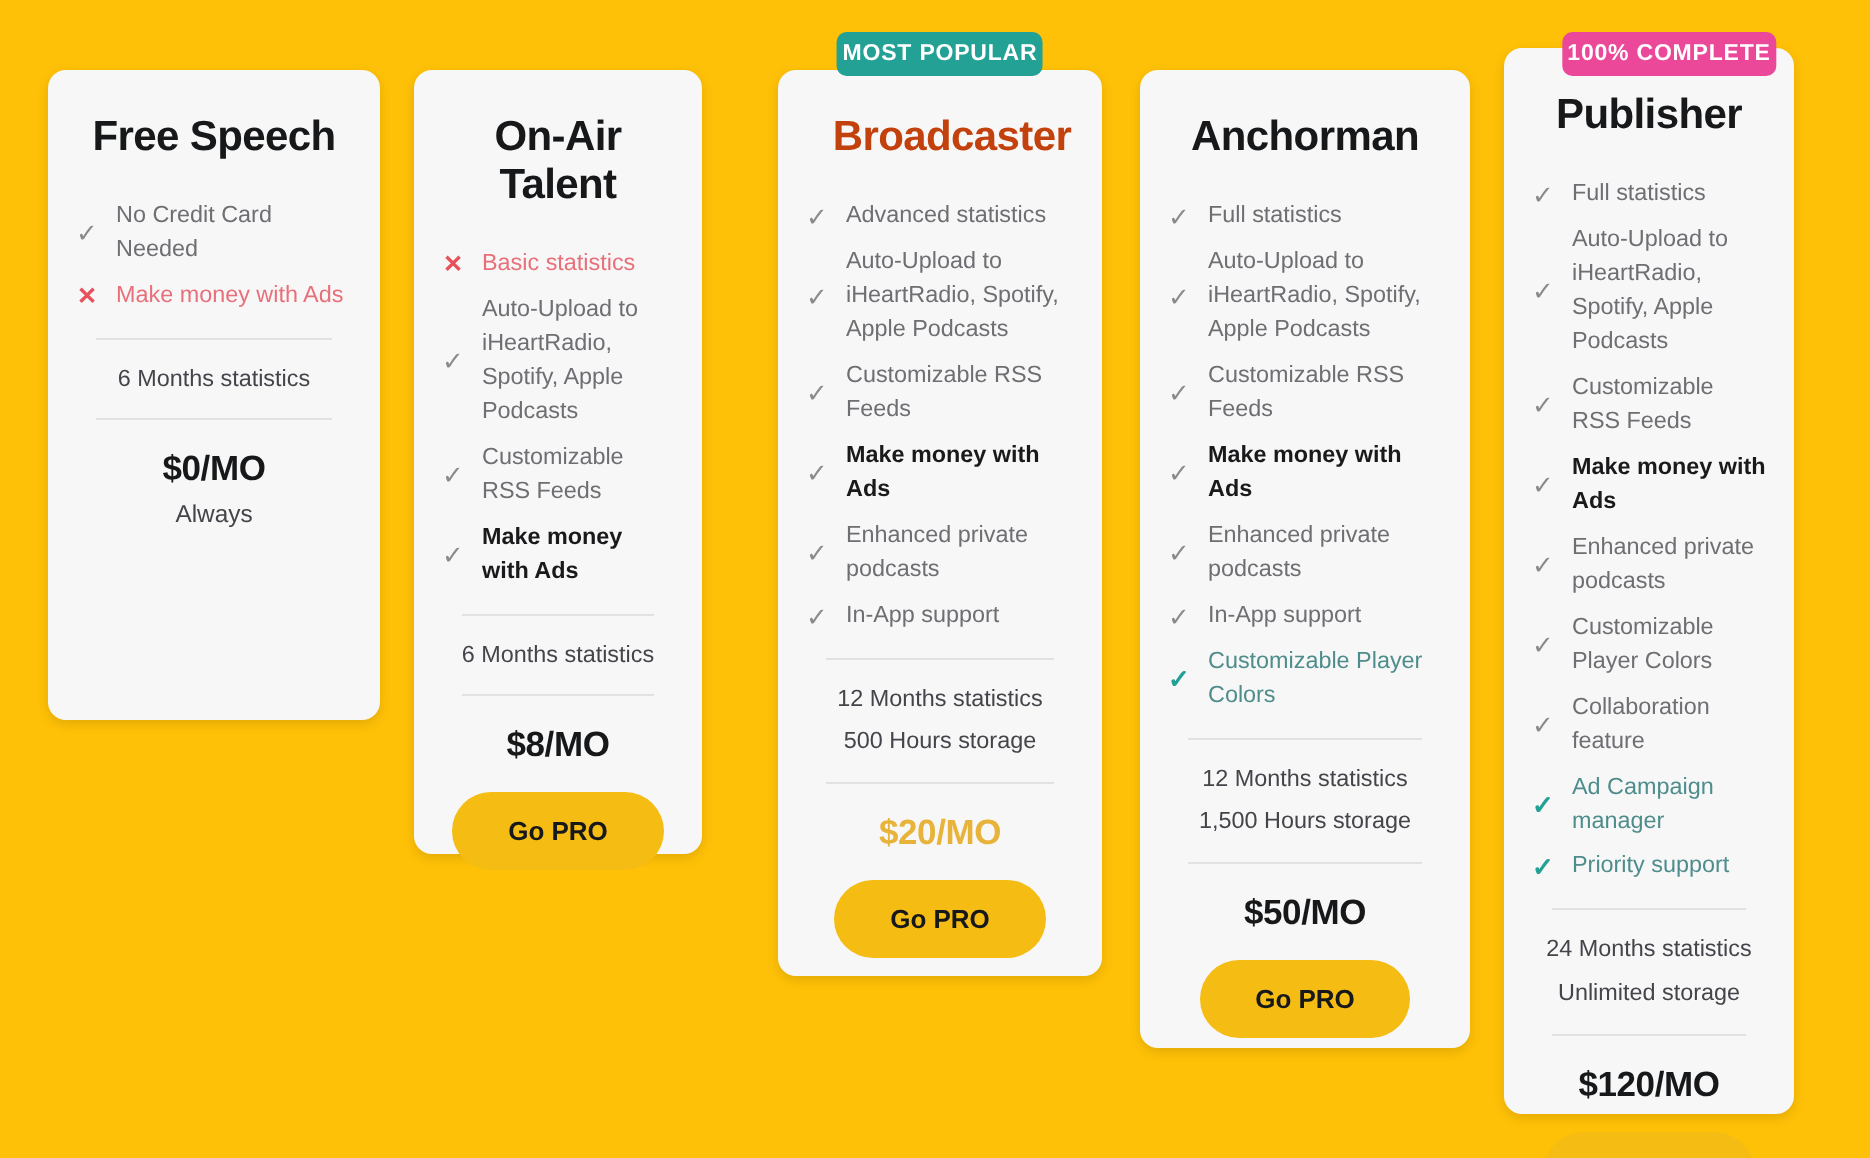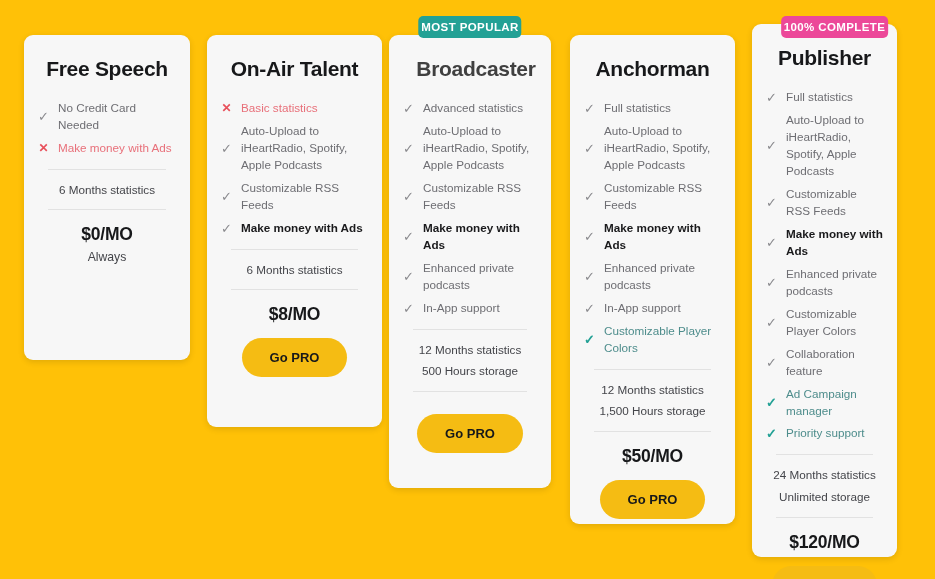--- a/index.html
+++ b/index.html
@@ -139,21 +139,21 @@
         </div>
       </div>
       <div class="divider"></div>
       <div class="meta">
         <div class="line">6 Months statistics</div>
       </div>
       <div class="divider"></div>
       <div class="price">$0/MO</div>
       <div class="sub">Always</div>
     </div>
-    <div class="card" style="left: 207px; top: 35px; width: 175px; height: 392px;">
+    <div class="card" style="left: 207px; top: 35px; width: 144px; height: 392px;">
       <div class="title" style="margin-top: 22px;">On-Air Talent</div>
       <div class="features" style="margin-top: 16px;">
         <div class="feat neg">
           <span class="mark">✕</span>
           <span class="txt">Basic statistics</span>
         </div>
         <div class="feat">
           <span class="mark">✓</span>
           <span class="txt">Auto-Upload to iHeartRadio, Spotify, Apple Podcasts</span>
         </div>
@@ -169,21 +169,21 @@
       <div class="divider"></div>
       <div class="meta">
         <div class="line">6 Months statistics</div>
       </div>
       <div class="divider"></div>
       <div class="price">$8/MO</div>
       <button class="btn">Go PRO</button>
     </div>
     <div class="badge" style="background: rgb(35, 161, 149); left: 470px; top: 16px;">MOST POPULAR</div>
     <div class="card" style="left: 389px; top: 35px; width: 162px; height: 453px;">
-      <div class="title" style="color: #404040; margin-top: 22px; margin-left: 12px;">Broadcaster</div>
+      <div class="title" style="color: #c2410c; margin-top: 22px; margin-left: 12px;">Broadcaster</div>
       <div class="features" style="margin-top: 16px;">
         <div class="feat">
           <span class="mark">✓</span>
           <span class="txt">Advanced statistics</span>
         </div>
         <div class="feat">
           <span class="mark">✓</span>
           <span class="txt">Auto-Upload to iHeartRadio, Spotify, Apple Podcasts</span>
         </div>
         <div class="feat">
@@ -202,20 +202,21 @@
           <span class="mark">✓</span>
           <span class="txt">In-App support</span>
         </div>
       </div>
       <div class="divider"></div>
       <div class="meta">
         <div class="line">12 Months statistics</div>
         <div class="line">500 Hours storage</div>
       </div>
       <div class="divider"></div>
+      <div class="price gold">$20/MO</div>
       <button class="btn">Go PRO</button>
     </div>
     <div class="card" style="left: 570px; top: 35px; width: 165px; height: 489px;">
       <div class="title" style="margin-top: 22px;">Anchorman</div>
       <div class="features" style="margin-top: 16px;">
         <div class="feat">
           <span class="mark">✓</span>
           <span class="txt">Full statistics</span>
         </div>
         <div class="feat">

